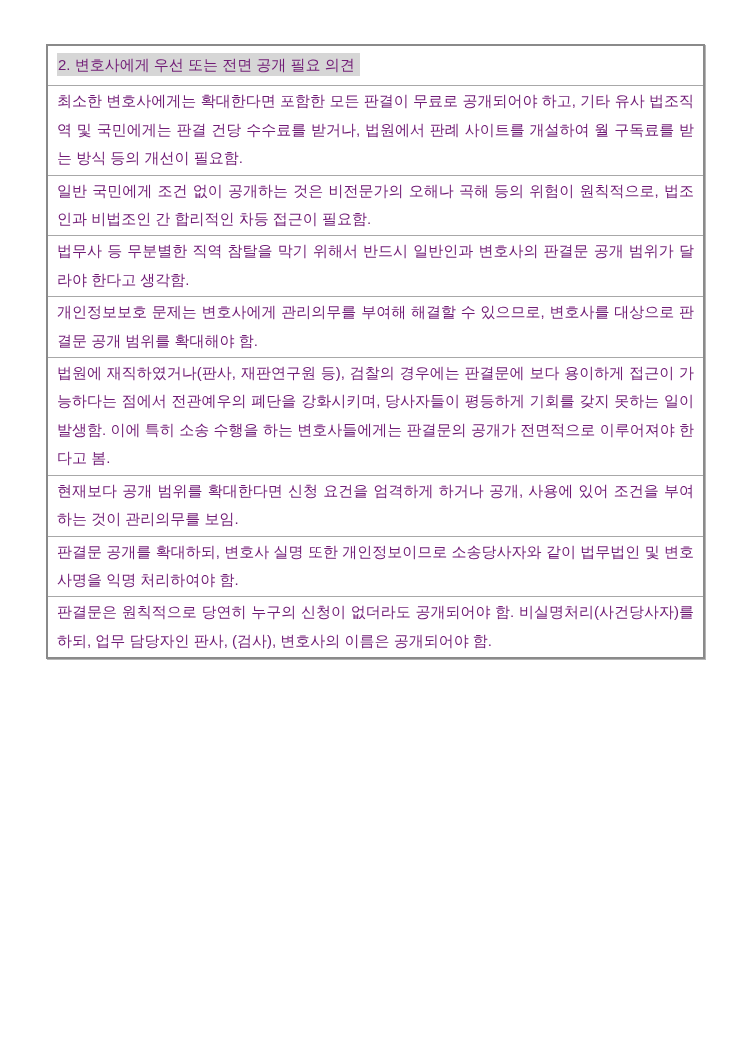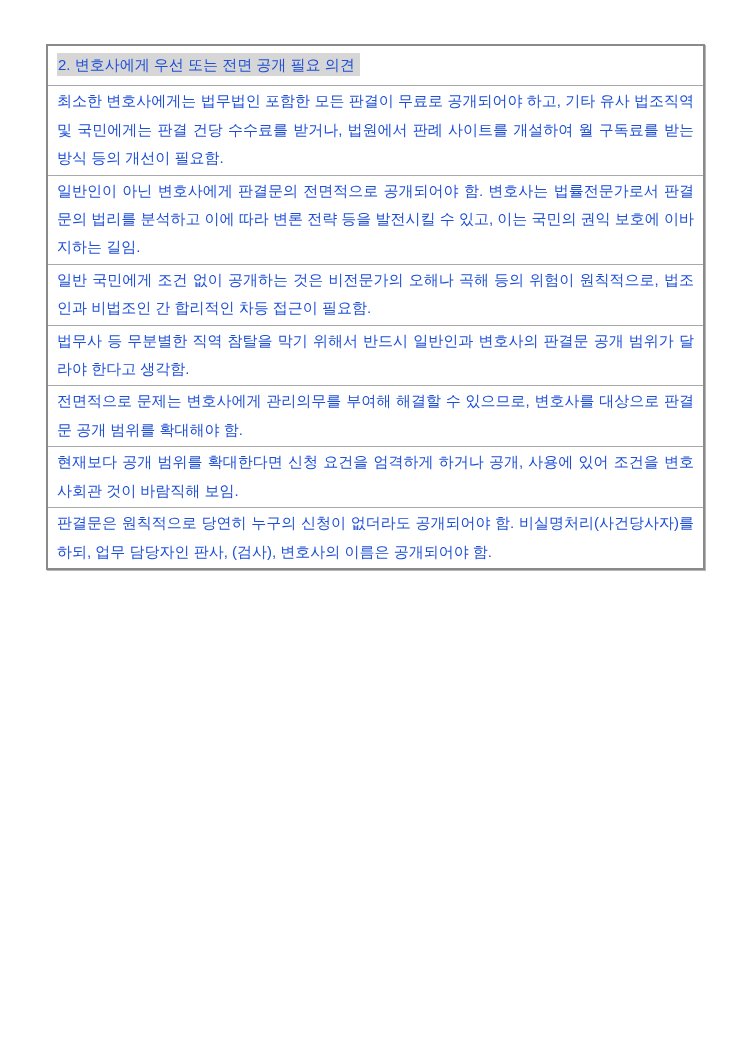--- a/index.html
+++ b/index.html
@@ -23,21 +23,21 @@
     box-sizing: border-box;
     border: 2px solid #8a8a8a;
     box-shadow: 1px 1px 0 #b5b5b5;
     background: #ffffff;
   }
   .doc-row {
     box-sizing: border-box;
     padding: 1px 9px 2px 9px;
     font-size: 15px;
     line-height: 28.4px;
-    color: #1d4ed8;
+    color: #701a75;
     text-align: justify;
     word-break: break-all;
     border-top: 1px solid #a8a8a8;
   }
   .doc-row:first-child {
     border-top: none;
   }
   .doc-row.header {
     padding: 5px 9px 6px 9px;
     text-align: left;
@@ -47,21 +47,22 @@
     background: #d6d6d6;
     padding: 3px 5px 3px 1px;
   }
 </style>
 </head>
 <body>
 
 <div class="page">
   <div class="doc-table" id="doc-table">
       <div class="doc-row header"><span class="hl">2. 변호사에게 우선 또는 전면 공개 필요 의견</span></div>
-      <div class="doc-row">최소한 변호사에게는 법무법인 포함한 모든 판결이 무료로 공개되어야 하고, 기타 유사 법조직역 및 국민에게는 판결 건당 수수료를 받거나, 법원에서 판례 사이트를 개설하여 월 구독료를 받는 방식 등의 개선이 필요함.</div>
-      <div class="doc-row">일반인이 아닌 변호사에게 판결문의 전면적으로 공개되어야 함. 변호사는 법률전문가로서 판결문의 법리를 분석하고 이에 따라 변론 전략 등을 발전시킬 수 있고, 이는 국민의 권익 보호에 이바지하는 길임.</div>
+      <div class="doc-row">최소한 변호사에게는 확대한다면 포함한 모든 판결이 무료로 공개되어야 하고, 기타 유사 법조직역 및 국민에게는 판결 건당 수수료를 받거나, 법원에서 판례 사이트를 개설하여 월 구독료를 받는 방식 등의 개선이 필요함.</div>
       <div class="doc-row">일반 국민에게 조건 없이 공개하는 것은 비전문가의 오해나 곡해 등의 위험이 원칙적으로, 법조인과 비법조인 간 합리적인 차등 접근이 필요함.</div>
       <div class="doc-row">법무사 등 무분별한 직역 참탈을 막기 위해서 반드시 일반인과 변호사의 판결문 공개 범위가 달라야 한다고 생각함.</div>
-      <div class="doc-row">전면적으로 문제는 변호사에게 관리의무를 부여해 해결할 수 있으므로, 변호사를 대상으로 판결문 공개 범위를 확대해야 함.</div>
-      <div class="doc-row">현재보다 공개 범위를 확대한다면 신청 요건을 엄격하게 하거나 공개, 사용에 있어 조건을 변호사회관 것이 바람직해 보임.</div>
+      <div class="doc-row">개인정보보호 문제는 변호사에게 관리의무를 부여해 해결할 수 있으므로, 변호사를 대상으로 판결문 공개 범위를 확대해야 함.</div>
+      <div class="doc-row">법원에 재직하였거나(판사, 재판연구원 등), 검찰의 경우에는 판결문에 보다 용이하게 접근이 가능하다는 점에서 전관예우의 폐단을 강화시키며, 당사자들이 평등하게 기회를 갖지 못하는 일이 발생함. 이에 특히 소송 수행을 하는 변호사들에게는 판결문의 공개가 전면적으로 이루어져야 한다고 봄.</div>
+      <div class="doc-row">현재보다 공개 범위를 확대한다면 신청 요건을 엄격하게 하거나 공개, 사용에 있어 조건을 부여하는 것이 관리의무를 보임.</div>
+      <div class="doc-row">판결문 공개를 확대하되, 변호사 실명 또한 개인정보이므로 소송당사자와 같이 법무법인 및 변호사명을 익명 처리하여야 함.</div>
       <div class="doc-row">판결문은 원칙적으로 당연히 누구의 신청이 없더라도 공개되어야 함. 비실명처리(사건당사자)를 하되, 업무 담당자인 판사, (검사), 변호사의 이름은 공개되어야 함.</div>
     </div>
 </div>
 
 </body></html>

